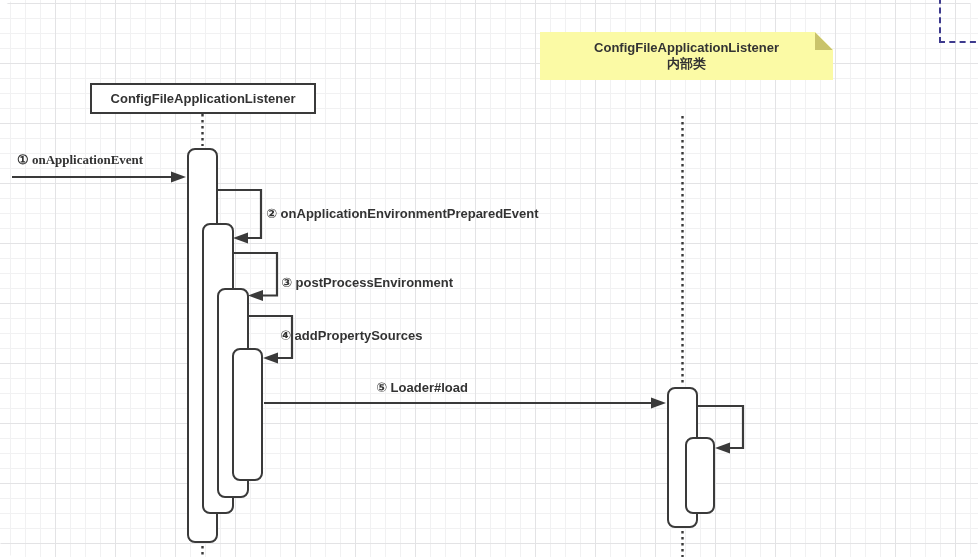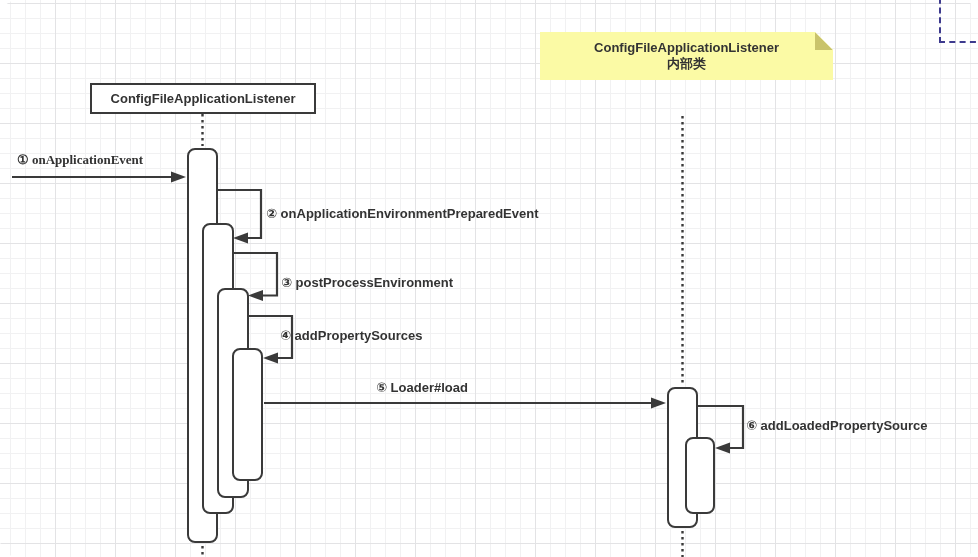--- a/index.html
+++ b/index.html
@@ -142,15 +142,14 @@
   <div class="bar bar-l3"></div>
   <div class="bar bar-l4"></div>
   <div class="bar bar-r1"></div>
   <div class="bar bar-r2"></div>
 
   <div class="msg-label lbl-1">① onApplicationEvent</div>
   <div class="msg-label lbl-3">③ postProcessEnvironment</div>
   <div class="msg-label lbl-2">② onApplicationEnvironmentPreparedEvent</div>
   <div class="msg-label lbl-4">④ addPropertySources</div>
   <div class="msg-label lbl-5">⑤ Loader#load</div>
-  <div class="msg-label lbl-6">⑥ addLoadedPropertySource</div>
 
 </div>
 
 </body></html>

